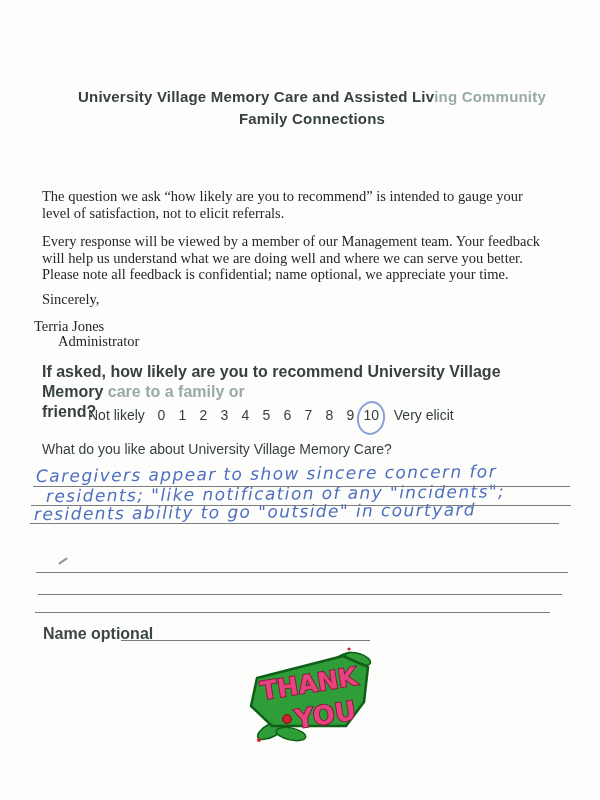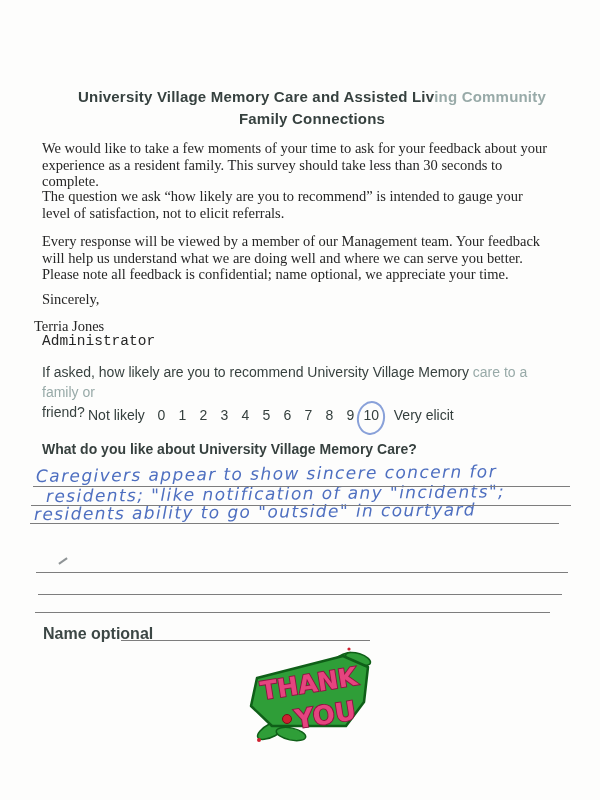--- a/index.html
+++ b/index.html
@@ -17,24 +17,24 @@
   .faded { color:#98aaa8; }
 
   
   .body-text {
     left:42px; width:505px;
     font-family:"Liberation Serif", serif;
     font-size:14.5px; line-height:16.5px; color:#262626;
   }
 
   
-  .q-heading { left:42px; font-size:14px; font-weight:700; color:#37413f; }
+  .q-heading { left:42px; font-size:14px; font-weight:400; color:#37413f; }
   .q-heading.light { color:#66787a; }
 
-  .question-block { left:42px; width:515px; font-size:14px; font-weight:400; color:#37413f; line-height:20px; }
+  .question-block { left:42px; width:515px; font-size:16px; font-weight:700; color:#37413f; line-height:20px; }
 
   
   .scale-row {
     top:407px; left:88px; display:flex; align-items:center;
     font-size:14px; font-weight:400; color:#343f3d;
   }
   .scale-side { white-space:nowrap; }
   .scale-num { display:inline-block; width:21px; text-align:center; position:relative; }
   .scale-num.first { margin-left:6px; }
   .very-label { margin-left:12px; }
@@ -63,27 +63,26 @@
   .sig { font-family:"Liberation Serif", serif; font-size:14.5px; color:#262626; }
 </style>
 </head>
 <body>
 
 <div class="page">
 
   <div class="abs title-line" style="top:88px;"><span>University Village Memory Care and Assisted Liv</span><span class="faded">ing Community</span></div>
   <div class="abs title-line" style="top:110px;">Family Connections</div>
 
-  <div class="abs body-text" style="top:140px;">We would like to take a few moments of your time to ask for your feedback about your experience as a resident family. This survey should take less than 30 seconds to complete.</div>
   <div class="abs body-text" style="top:233px;">Every response will be viewed by a member of our Management team. Your feedback will help us understand what we are doing well and where we can serve you better. Please note all feedback is confidential; name optional, we appreciate your time.</div>
   <div class="abs body-text" style="top:188px;">The question we ask “how likely are you to recommend” is intended to gauge your level of satisfaction, not to elicit referrals.</div>
 
   <div class="abs sig" style="top:291px; left:42px;">Sincerely,</div>
   <div class="abs sig" style="top:318px; left:34px;">Terria Jones</div>
-  <div class="abs sig" style="top:333px; left:42px;font-family:Liberation Mono, monospace;">Administrator</div>
+  <div class="abs sig" style="top:333px; left:58px;">Administrator</div>
 
   <div class="abs question-block" style="top:362px;"><span>If asked, how likely are you to recommend University Village Memory </span><span class="faded">care to a family or</span><br><span>friend?</span></div>
 
   <div class="abs scale-row">
     <span class="scale-side">Not likely</span>
     <span class="scale-num first">0</span>
     <span class="scale-num">1</span>
     <span class="scale-num">2</span>
     <span class="scale-num">3</span>
     <span class="scale-num">4</span>

